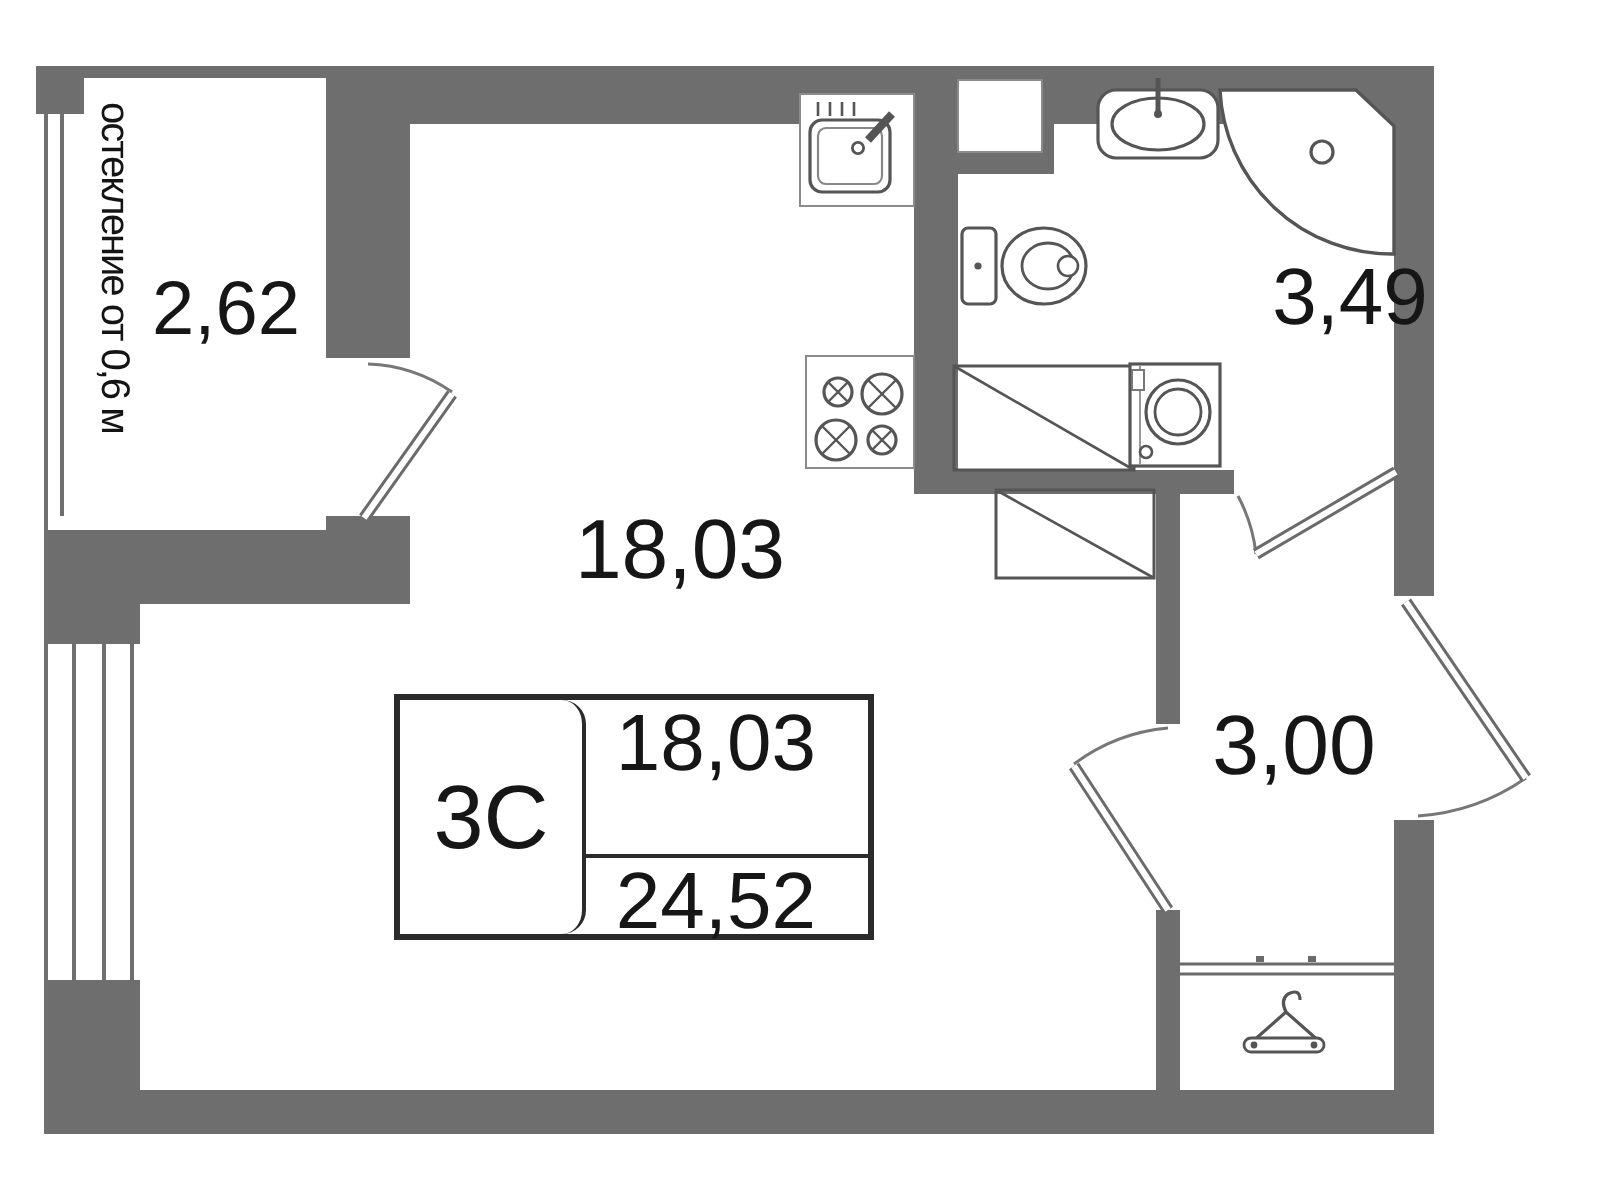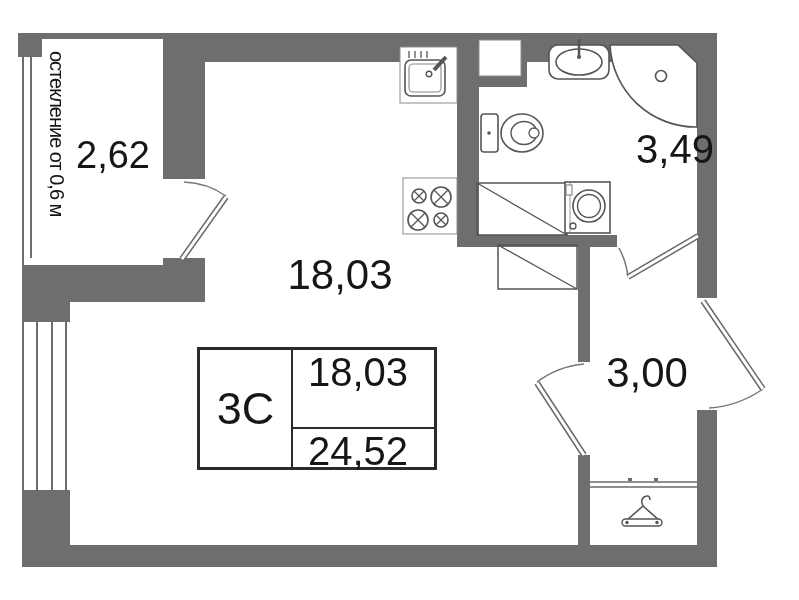--- a/index.html
+++ b/index.html
@@ -21,21 +21,21 @@
     writing-mode:vertical-rl;text-orientation:mixed;
     font-size:20px;letter-spacing:-1px;color:#141414;line-height:30px;
   }
   .legend{
     position:absolute;left:197px;top:347px;width:240px;height:123px;
     border:3px solid #2b2b2b;box-sizing:border-box;background:#fff;
     display:flex;
   }
   .legend .type-cell{
     width:93px;flex:0 0 93px;border-right:2.5px solid #2b2b2b;box-sizing:border-box;
-    display:flex;align-items:center;justify-content:center;font-size:45px;color:#161616;
+    display:flex;align-items:center;justify-content:center;font-size:45px;color:#161616;border-radius:12px;
   }
   .legend .vals{flex:1;display:flex;flex-direction:column;}
   .legend .val-cell{
     flex:1;display:flex;align-items:center;justify-content:flex-end;
     padding-right:26px;font-size:40px;color:#161616;box-sizing:border-box;
   }
   .legend .val-cell + .val-cell{border-top:2.5px solid #2b2b2b;margin-top:32px;}
 </style>
 </head>
 <body>

